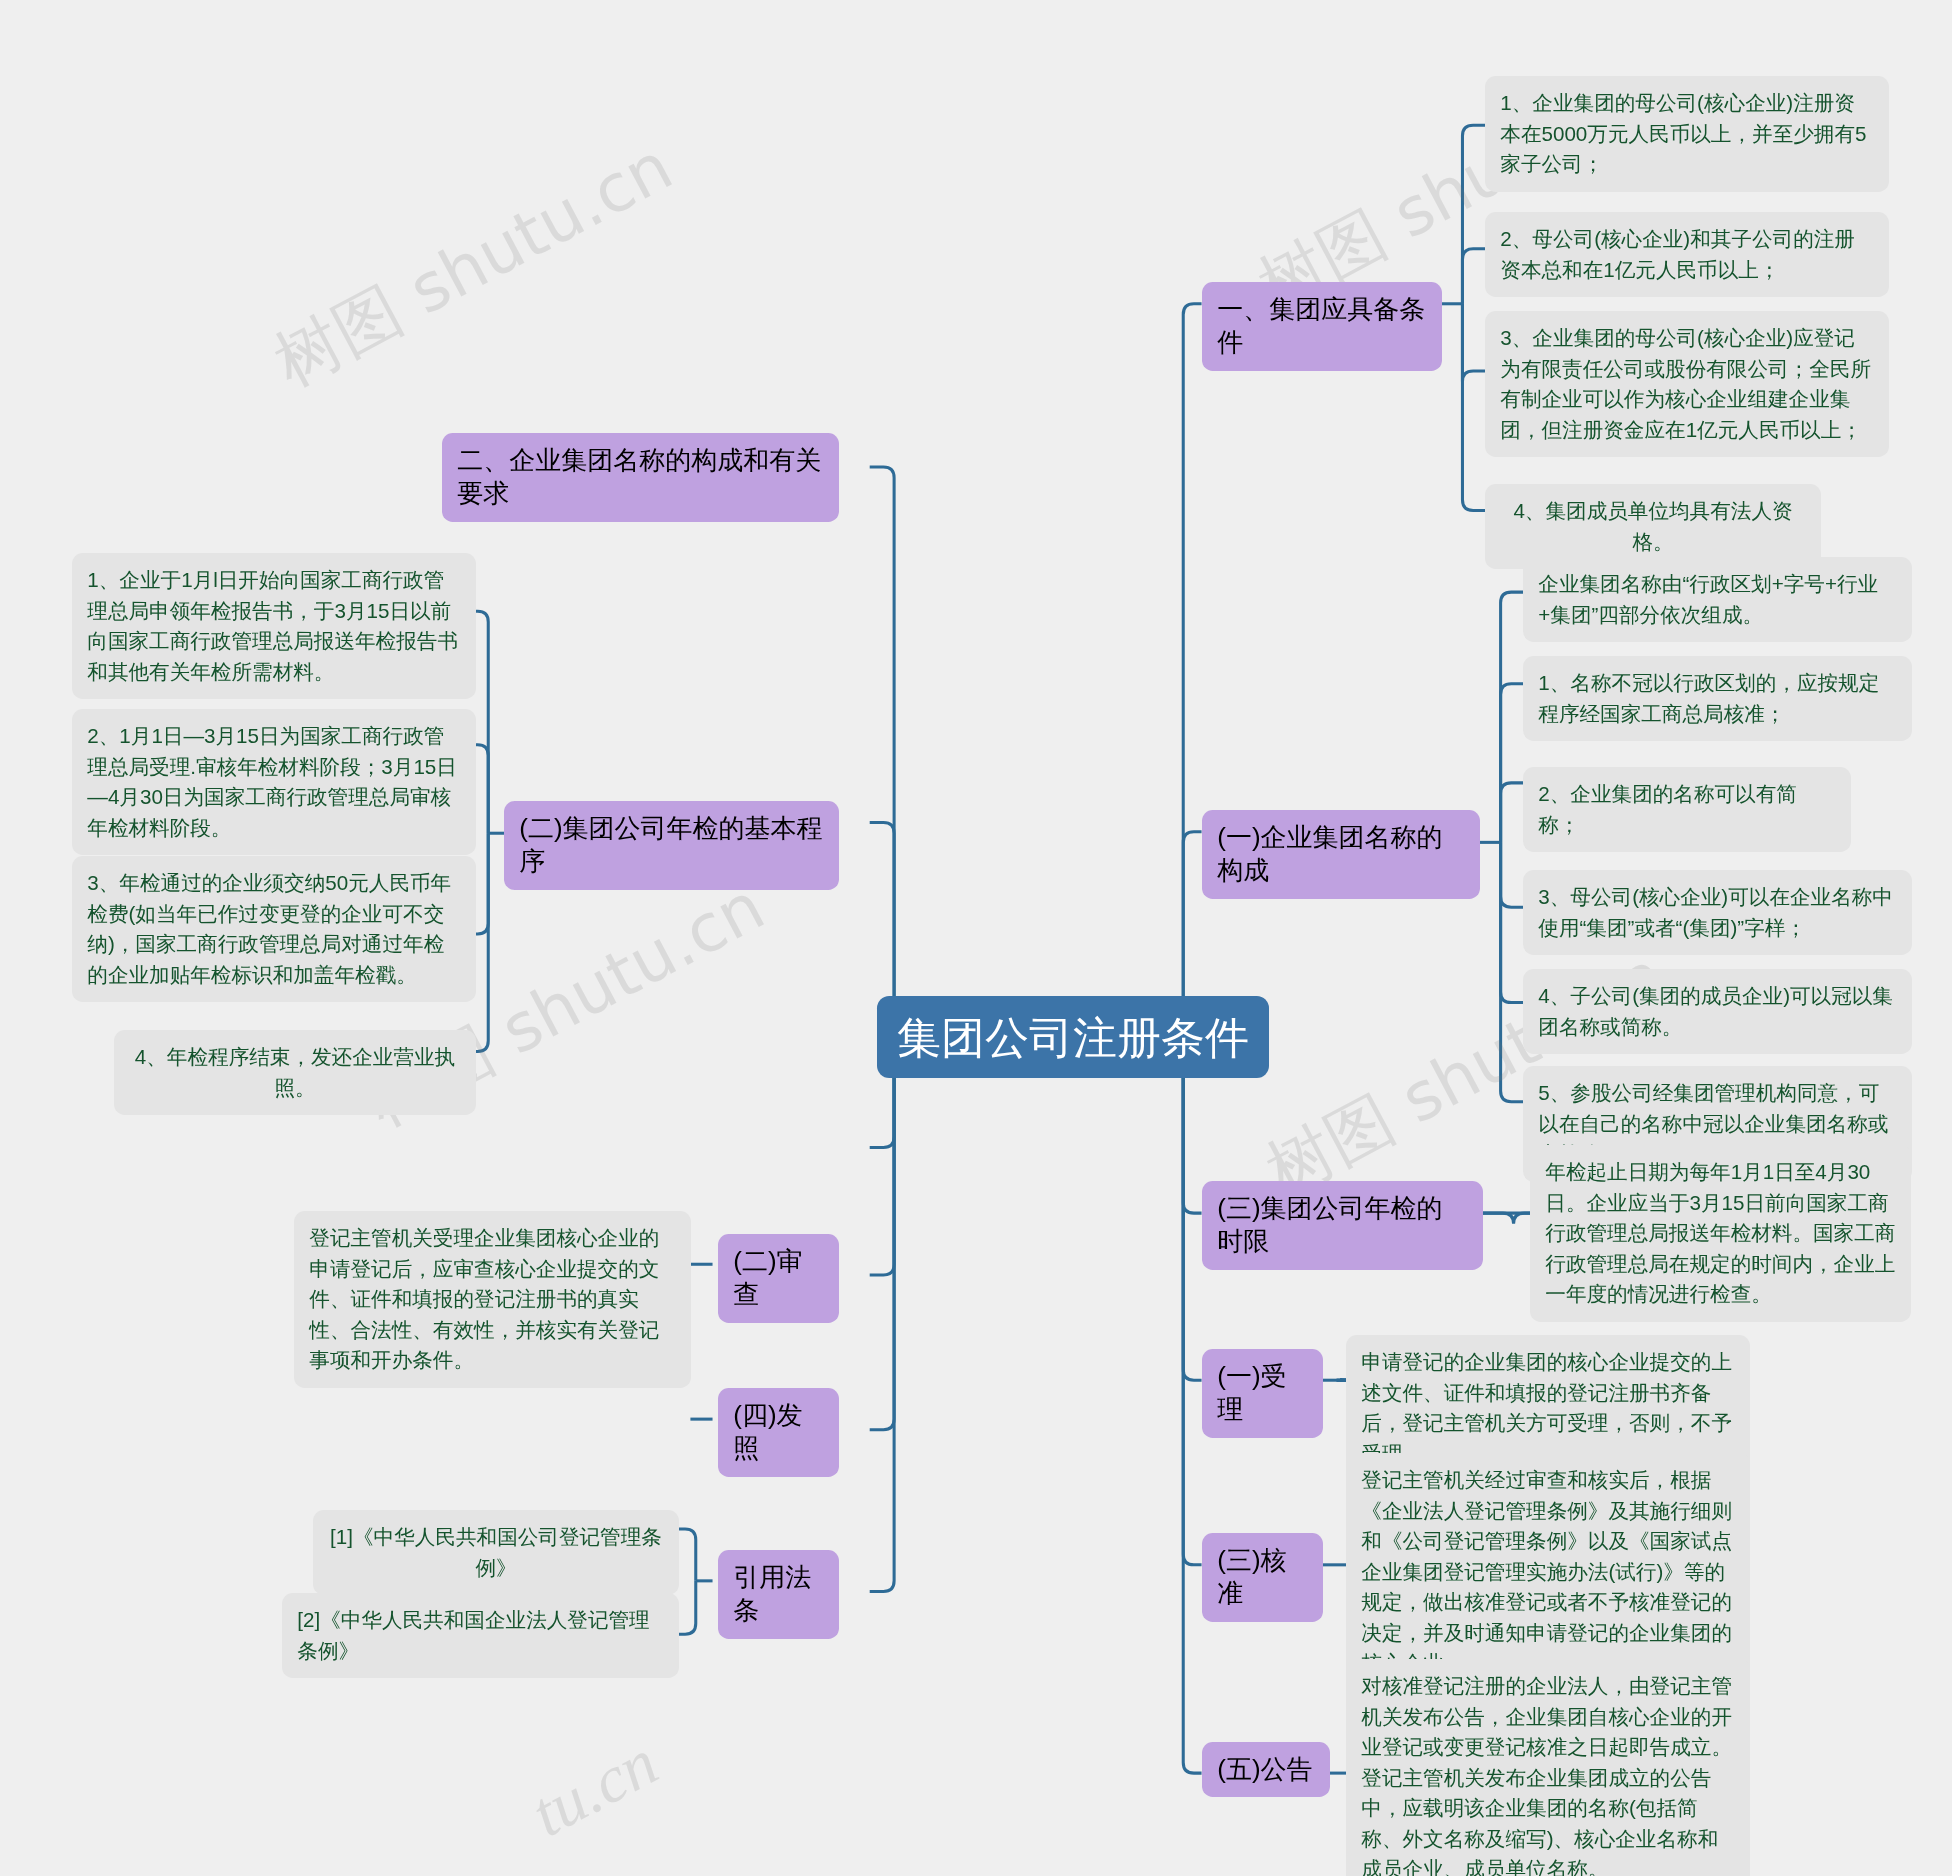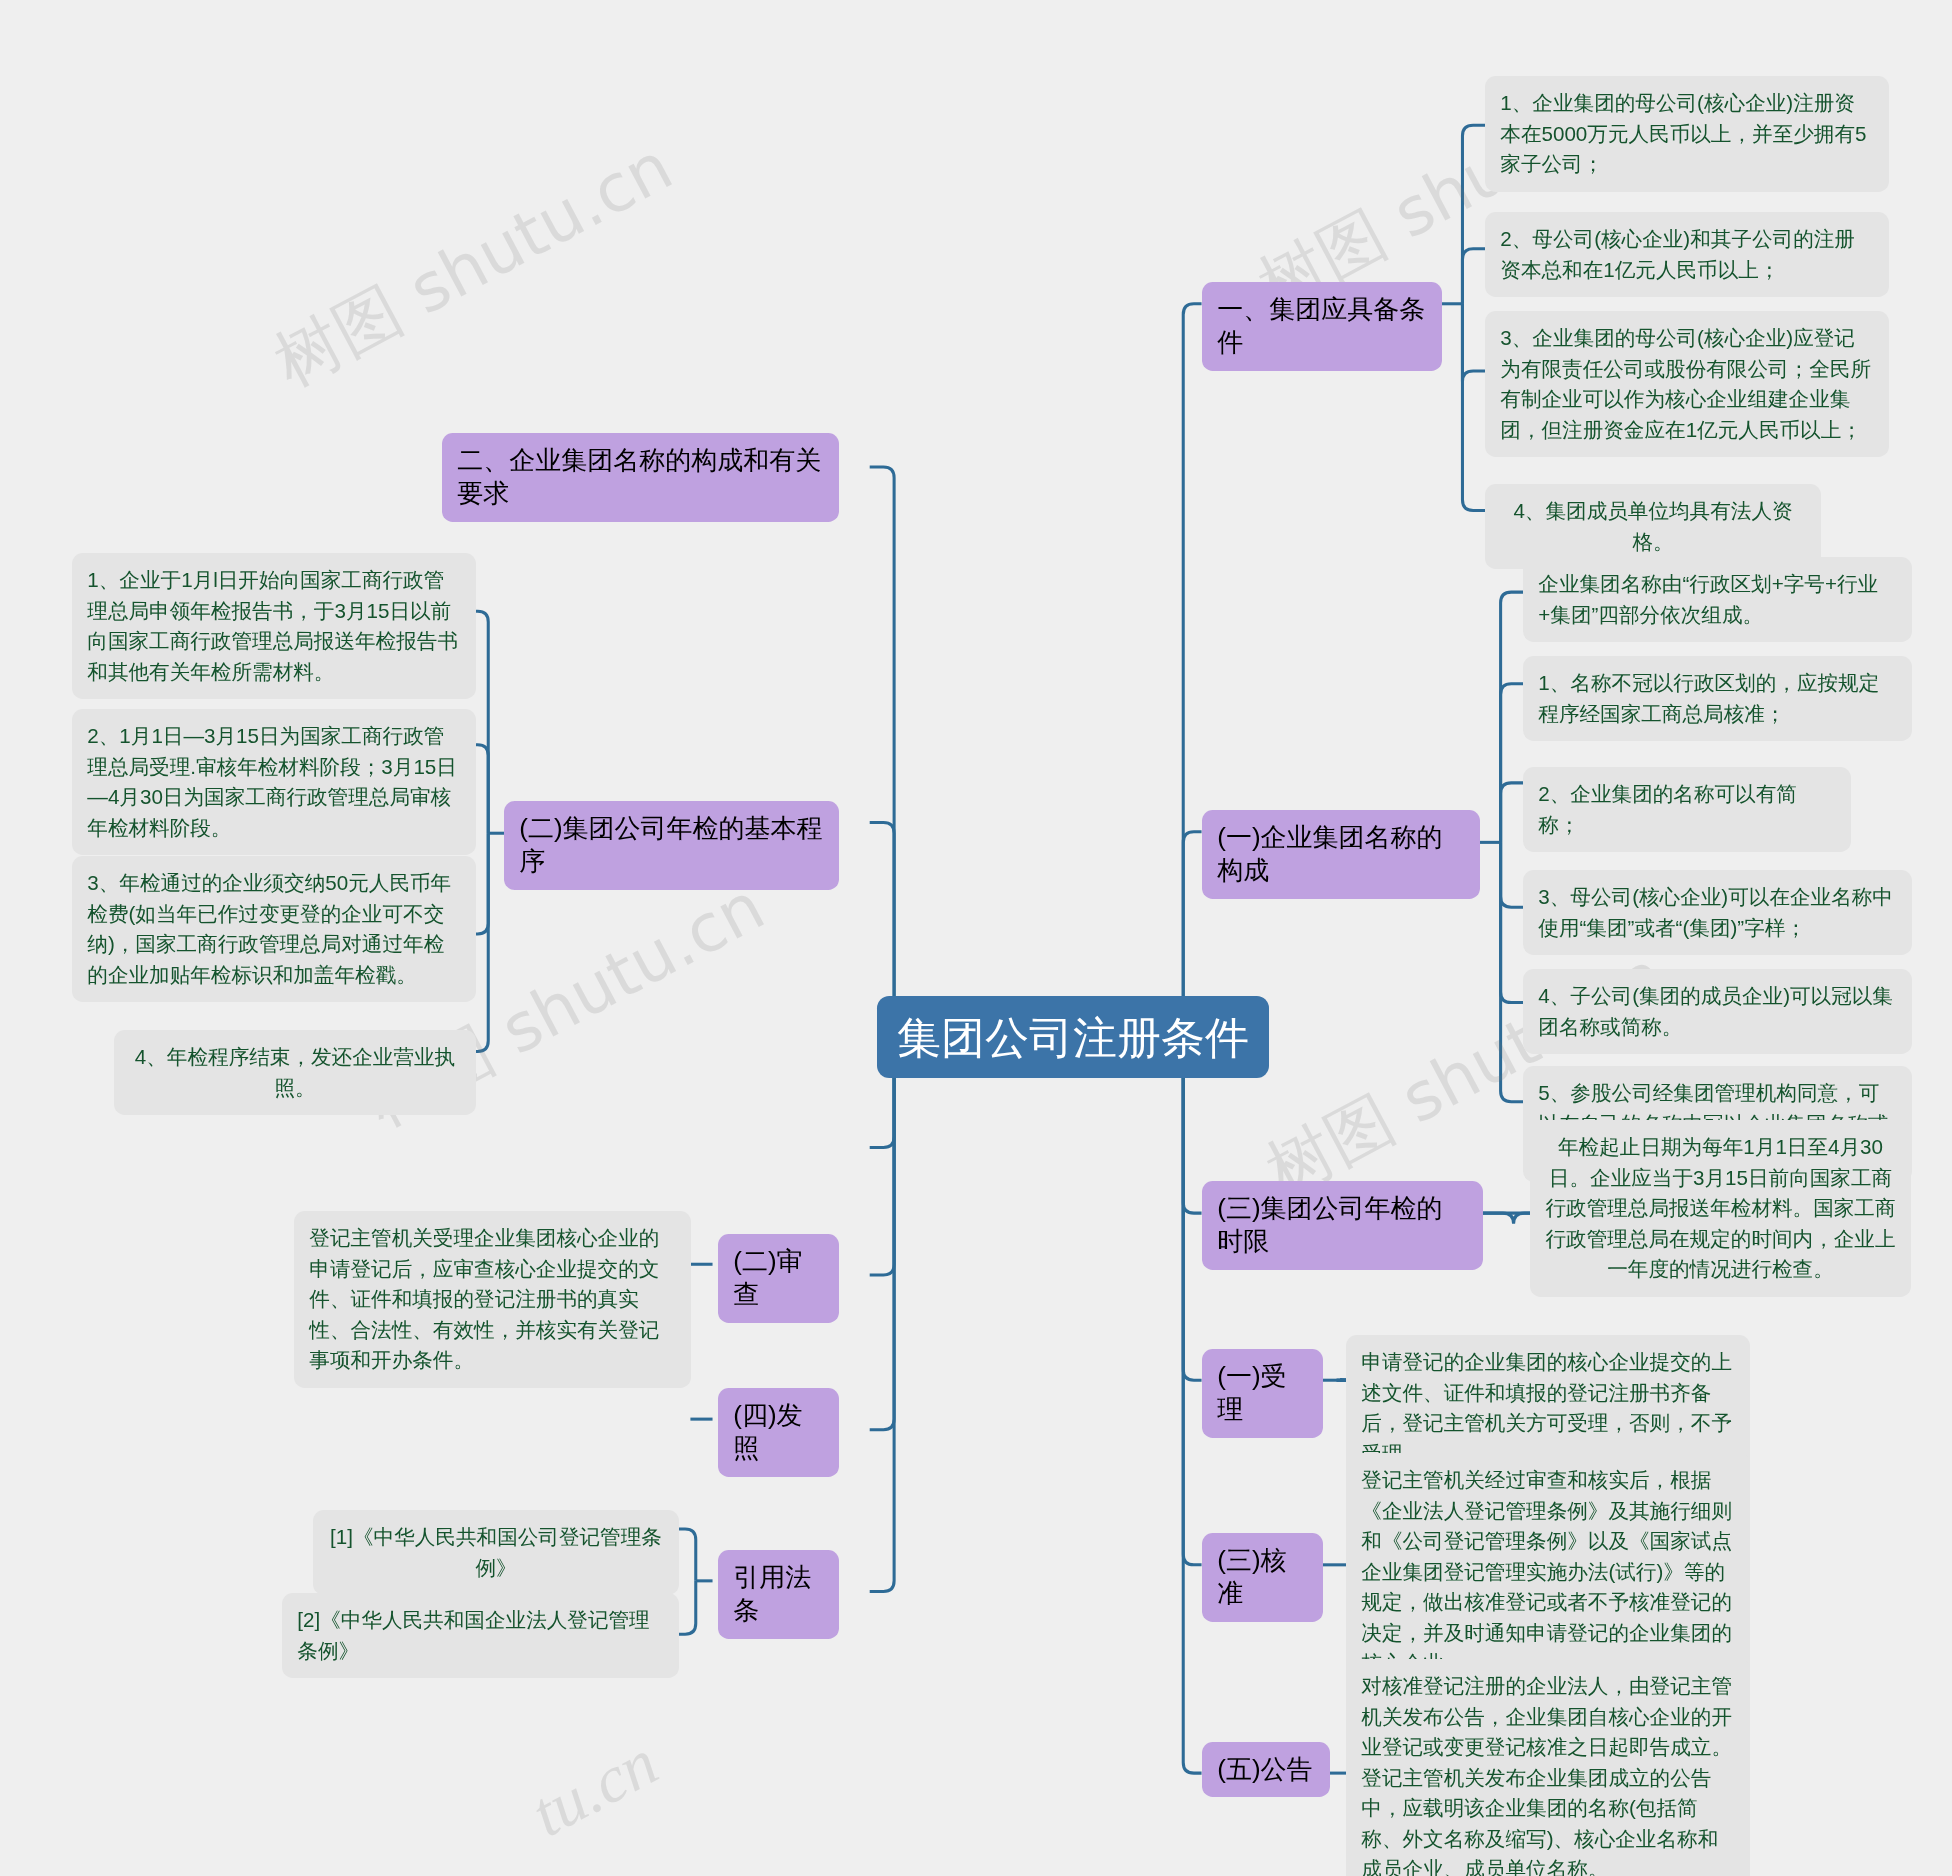--- a/index.html
+++ b/index.html
@@ -141,21 +141,21 @@
   <div class="node branch" style="left:1202px;top:810px;width:278px;">(一)企业集团名称的构成</div>
 
   <div class="node leaf" style="left:1523px;top:557px;width:389px;">企业集团名称由“行政区划+字号+行业+集团”四部分依次组成。</div>
   <div class="node leaf" style="left:1523px;top:656px;width:389px;">1、名称不冠以行政区划的，应按规定程序经国家工商总局核准；</div>
   <div class="node leaf" style="left:1523px;top:767px;width:328px;">2、企业集团的名称可以有简称；</div>
   <div class="node leaf" style="left:1523px;top:870px;width:389px;">3、母公司(核心企业)可以在企业名称中使用“集团”或者“(集团)”字样；</div>
   <div class="node leaf" style="left:1523px;top:969px;width:389px;">4、子公司(集团的成员企业)可以冠以集团名称或简称。</div>
   <div class="node leaf" style="left:1523px;top:1066px;width:389px;">5、参股公司经集团管理机构同意，可以在自己的名称中冠以企业集团名称或者简称。</div>
 
   <div class="node branch" style="left:1202px;top:1181px;width:281px;">(三)集团公司年检的时限</div>
-  <div class="node leaf" style="left:1530px;top:1120px;width:381px;text-align:center;">年检起止日期为每年1月1日至4月30日。企业应当于3月15日前向国家工商行政管理总局报送年检材料。国家工商行政管理总局在规定的时间内，企业上一年度的情况进行检查。</div>
+  <div class="node leaf" style="left:1530px;top:1145px;width:381px;">年检起止日期为每年1月1日至4月30日。企业应当于3月15日前向国家工商行政管理总局报送年检材料。国家工商行政管理总局在规定的时间内，企业上一年度的情况进行检查。</div>
 
   <div class="node branch" style="left:1202px;top:1349px;width:121px;">(一)受理</div>
   <div class="node leaf" style="left:1346px;top:1335px;width:404px;">申请登记的企业集团的核心企业提交的上述文件、证件和填报的登记注册书齐备后，登记主管机关方可受理，否则，不予受理。</div>
 
   <div class="node branch" style="left:1202px;top:1533px;width:121px;">(三)核准</div>
   <div class="node leaf" style="left:1346px;top:1453px;width:404px;">登记主管机关经过审查和核实后，根据《企业法人登记管理条例》及其施行细则和《公司登记管理条例》以及《国家试点企业集团登记管理实施办法(试行)》等的规定，做出核准登记或者不予核准登记的决定，并及时通知申请登记的企业集团的核心企业。</div>
 
   <div class="node branch" style="left:1202px;top:1742px;width:128px;">(五)公告</div>
   <div class="node leaf" style="left:1346px;top:1659px;width:404px;">对核准登记注册的企业法人，由登记主管机关发布公告，企业集团自核心企业的开业登记或变更登记核准之日起即告成立。登记主管机关发布企业集团成立的公告中，应载明该企业集团的名称(包括简称、外文名称及缩写)、核心企业名称和成员企业、成员单位名称。</div>
 

